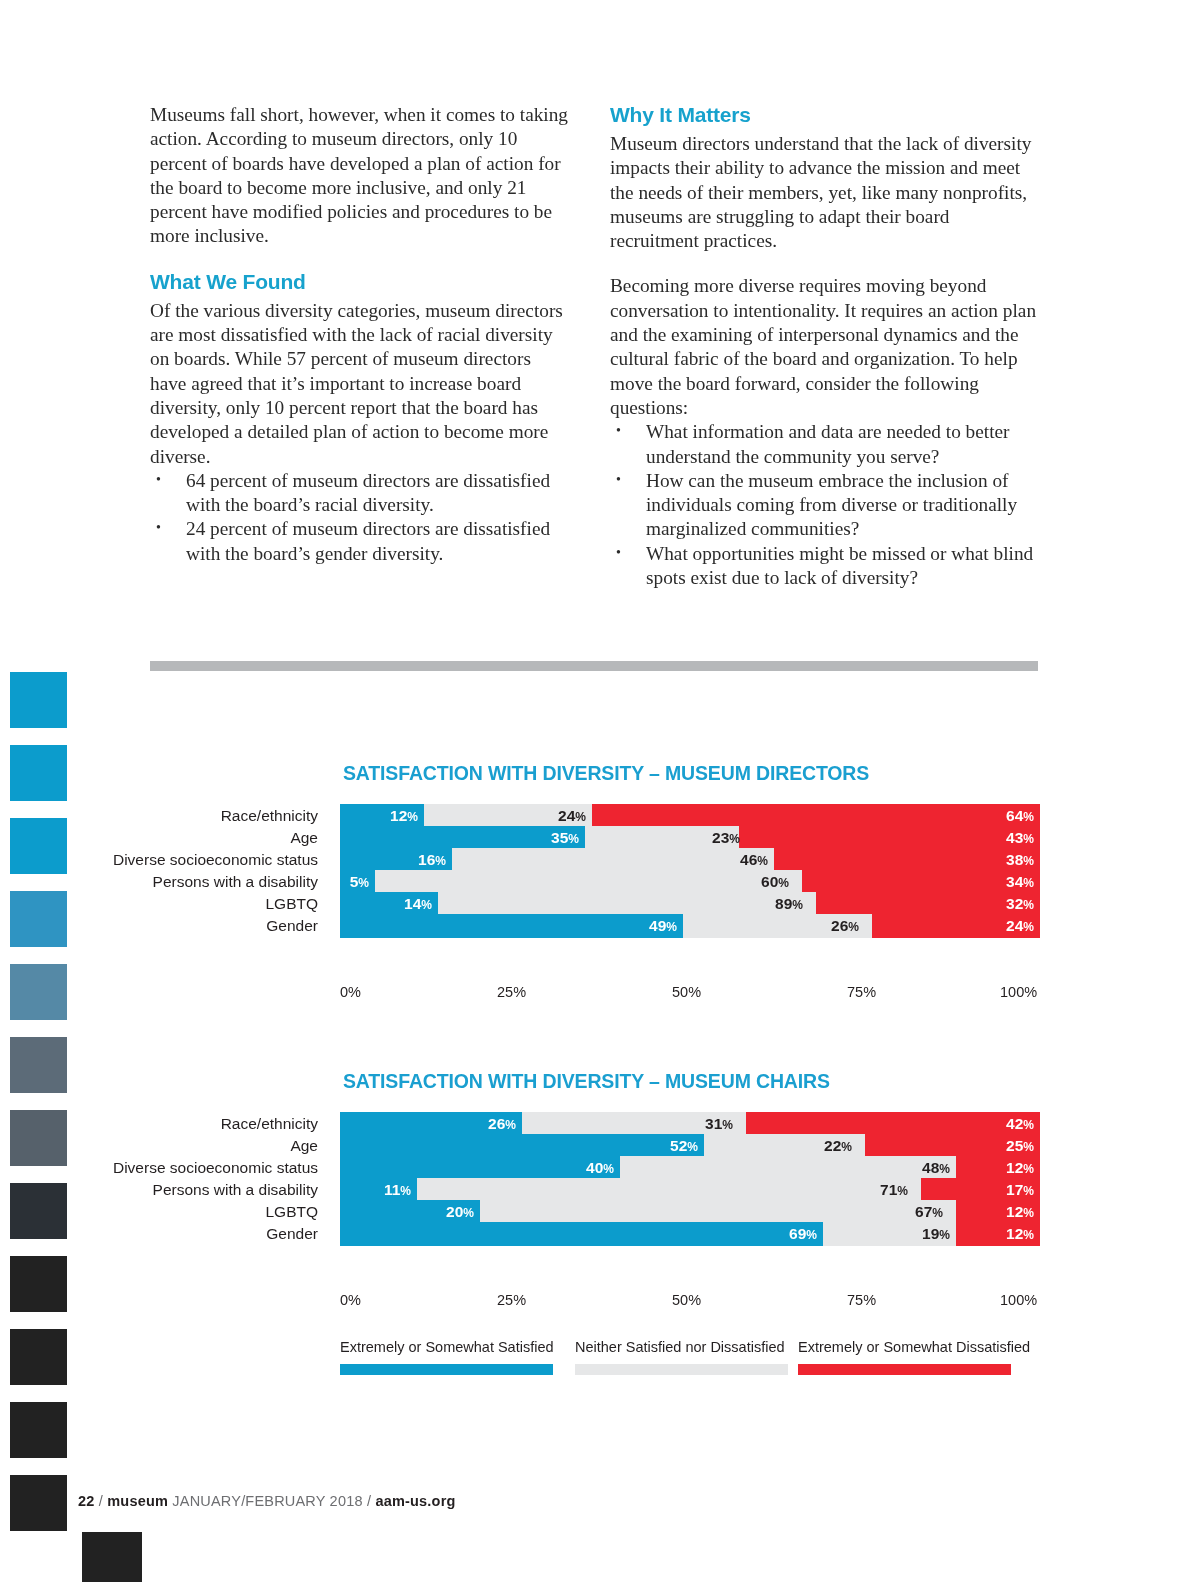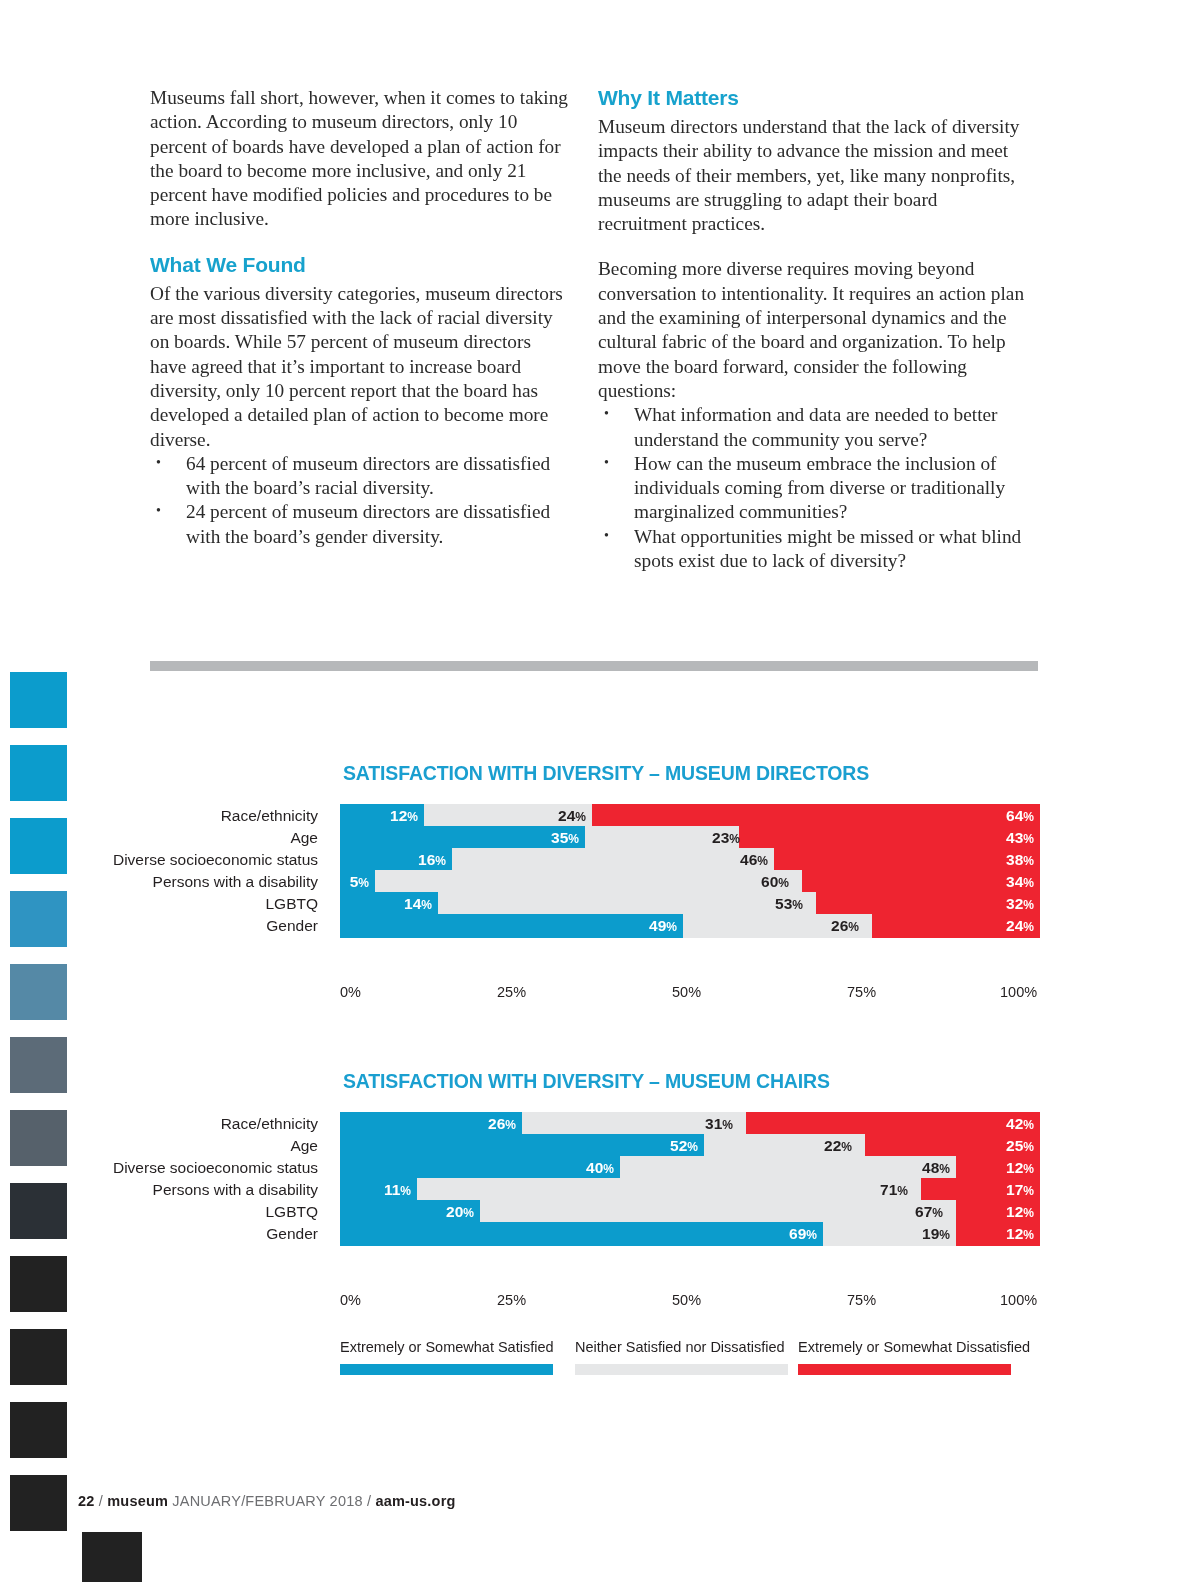--- a/index.html
+++ b/index.html
@@ -30,24 +30,24 @@
     left: 82px;
     top: 1532px;
     width: 60px;
     height: 50px;
   }
 
   
   .article {
     position: absolute;
     left: 150px;
-    top: 86px;
+    top: 103px;
     width: 890px;
     display: flex;
-    gap: 28px;
+    gap: 40px;
   }
   .col { width: 420px; }
   .col.right { width: 430px; }
 
   .body-p {
     font-family: "Liberation Serif", serif;
     font-size: 19.3px;
     line-height: 24.3px;
     color: #2b2b2b;
     margin: 0 0 21px 0;
@@ -304,21 +304,21 @@
           <div class="seg-val val-neu" style="right: 251px;"><span>60</span><span class="pct">%</span></div>
           <div class="seg-val val-dis" style="right: 6px;"><span>34</span><span class="pct">%</span></div>
         </div>
       </div>
       <div class="row">
         <div class="row-label">LGBTQ</div>
         <div class="track">
           <div class="seg sat" style="width: 98px;"></div>
           <div class="seg dis" style="width: 224px;"></div>
           <div class="seg-val val-sat" style="right: 608px;"><span>14</span><span class="pct">%</span></div>
-          <div class="seg-val val-neu" style="right: 237px;"><span>53</span><span class="pct">%</span></div>
+          <div class="seg-val val-neu" style="right: 237px;"><span>89</span><span class="pct">%</span></div>
           <div class="seg-val val-dis" style="right: 6px;"><span>32</span><span class="pct">%</span></div>
         </div>
       </div>
       <div class="row">
         <div class="row-label">Gender</div>
         <div class="track">
           <div class="seg sat" style="width: 343px;"></div>
           <div class="seg dis" style="width: 168px;"></div>
           <div class="seg-val val-sat" style="right: 363px;"><span>49</span><span class="pct">%</span></div>
           <div class="seg-val val-neu" style="right: 181px;"><span>26</span><span class="pct">%</span></div>

